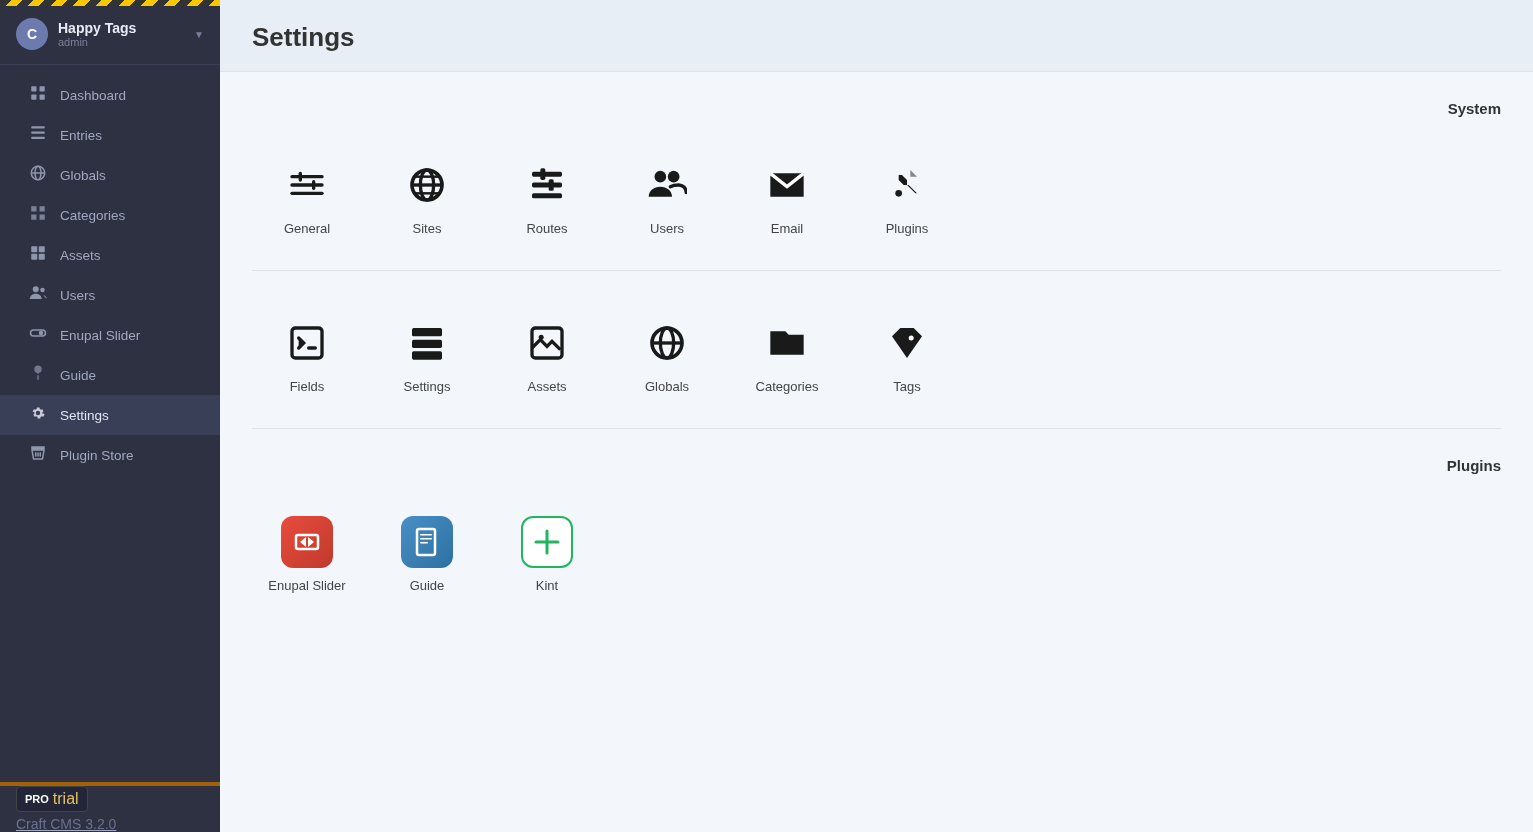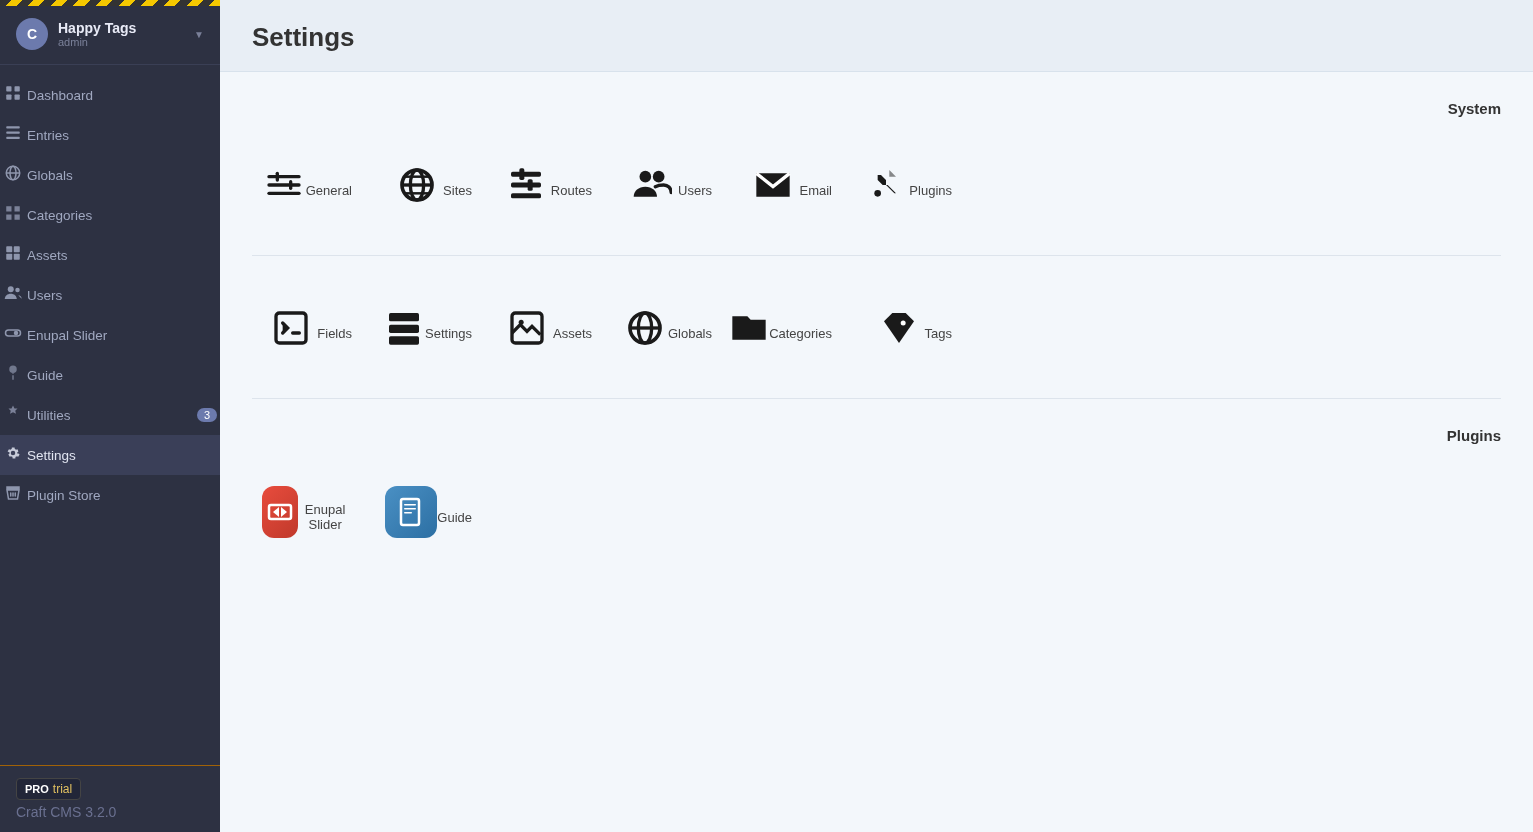--- a/index.html
+++ b/index.html
@@ -42,57 +42,58 @@
     }
     .sidebar-brand-arrow {
       margin-left: auto;
       color: #7a8099;
       font-size: 10px;
     }
     .sidebar-nav { padding: 10px 0; flex: 1; }
     .nav-item {
       display: flex;
       align-items: center;
-      gap: 4px;
-      padding: 9px 3px;
+      gap: 12px;
+      padding: 9px 28px;
       cursor: pointer;
       color: #a0a8c0;
       font-size: 13.5px;
       text-decoration: none;
       position: relative;
       text-align: center;
     }
     .nav-item.active { background: #3a3f58; color: #e0e4f0; }
     .nav-item .nav-icon { width: 20px; text-align: center; font-size: 16px; opacity: 0.85; }
     .nav-badge {
       margin-left: auto;
       background: #6c7aad;
       color: #fff;
       border-radius: 10px;
       padding: 1px 7px;
       font-size: 11px;
     }
     .sidebar-footer {
-      padding: 12px 16px;
-      border-top: 1px solid #a16207;
+      padding: 0 16px;
+      border-top: 4px solid #a16207;
+      text-decoration: underline;
     }
     .pro-badge {
       display: inline-flex;
       align-items: center;
       gap: 4px;
       background: #222638;
       border: 1px solid #444;
       border-radius: 4px;
       padding: 3px 8px;
       font-size: 11px;
       color: #a0a8c0;
       margin-bottom: 4px;
     }
     .pro-badge .pro-text { color: #fff; font-weight: 700; }
-    .pro-badge .trial-text { color: #e0c060; font-size: 12px; }
+    .pro-badge .trial-text { color: #e0c060; font-size: 16px; }
     .version-text { font-size: 14px; color: #6a7090; }
 
     
     .main {
       flex: 1;
       overflow-y: auto;
       background: #f3f7fb;
     }
     .page-header {
       background: #e8eef5;
@@ -115,28 +116,28 @@
       margin-bottom: 24px;
       text-align: right;
     }
     .icon-grid {
       display: flex;
       flex-wrap: wrap;
       gap: 10px;
     }
     .icon-card {
       display: flex;
+      flex-direction: column;
       align-items: center;
       width: 110px;
       padding: 18px 10px 14px;
       cursor: pointer;
       border-radius: 6px;
       text-decoration: none;
       color: #333;
-      justify-content: flex-end;
     }
     .icon-shape {
       width: 52px; height: 52px;
       display: flex; align-items: center; justify-content: center;
       font-size: 32px;
       margin-bottom: 10px;
       color: #1a1a1a;
     }
     .icon-label {
       font-size: 13px;
@@ -271,29 +272,20 @@
 
     <div class="nav-item">
       <span class="nav-icon">
         <svg width="18" height="18" viewBox="0 0 24 24" fill="currentColor">
             <path d="M12 2a5 5 0 1 1 0 10A5 5 0 0 1 12 2zm-1 9h2v2h-2zm0 4h2v6h-2z" opacity="0.7"></path>
           </svg>
       </span>
       <span>Guide</span>
     </div>
 
-    <div class="nav-item">
-      <span class="nav-icon">
-        <svg width="18" height="18" viewBox="0 0 24 24" fill="currentColor">
-            <path d="M12 2l2 4h4l-3 3 1 4-4-2-4 2 1-4-3-3h4z" opacity="0.8"></path>
-          </svg>
-      </span>
-      <span>Utilities</span>
-      <span class="nav-badge">3</span>
-    </div>
 
     <div class="nav-item active">
       <span class="nav-icon">
         <svg width="18" height="18" viewBox="0 0 24 24" fill="currentColor">
             <path d="M12 15a3 3 0 1 0 0-6 3 3 0 0 0 0 6zm7.2-2.4l1.6 1.3-1.8 3.1-2-.8c-.5.4-1 .7-1.6.9l-.3 2.1h-3.6l-.3-2.1c-.6-.2-1.1-.5-1.6-.9l-2 .8-1.8-3.1 1.6-1.3c0-.4 0-.8 0-1.2L4.8 10l1.8-3.1 2 .8c.5-.4 1-.7 1.6-.9l.3-2.1h3.6l.3 2.1c.6.2 1.1.5 1.6.9l2-.8L19.2 10l-1.6 1.3c0 .4 0 .8 0 1.2z"></path>
           </svg>
       </span>
       <span>Settings</span>
     </div>
 
@@ -493,18 +485,27 @@
             <svg width="30" height="30" viewBox="0 0 30 30" fill="white">
               <rect x="5" y="2" width="18" height="26" rx="2" fill="none" stroke="white" stroke-width="2.5"></rect>
               <rect x="8" y="7" width="12" height="1.5" rx="0.75" fill="white"></rect>
               <rect x="8" y="11" width="12" height="1.5" rx="0.75" fill="white"></rect>
               <rect x="8" y="15" width="8" height="1.5" rx="0.75" fill="white"></rect>
             </svg>
           </div>
           <span class="icon-label">Guide</span>
         </a>
 
+        <a class="icon-card" href="#">
+          <div class="plugin-icon plugin-kint">
+            <svg width="30" height="30" viewBox="0 0 30 30" fill="none" stroke="#22b560" stroke-width="3" stroke-linecap="round">
+              <line x1="15" y1="4" x2="15" y2="26"></line>
+              <line x1="4" y1="15" x2="26" y2="15"></line>
+            </svg>
+          </div>
+          <span class="icon-label">Kint</span>
+        </a>
 
       </div>
     </div>
 
   </div>
 </main>
 
 </body></html>

